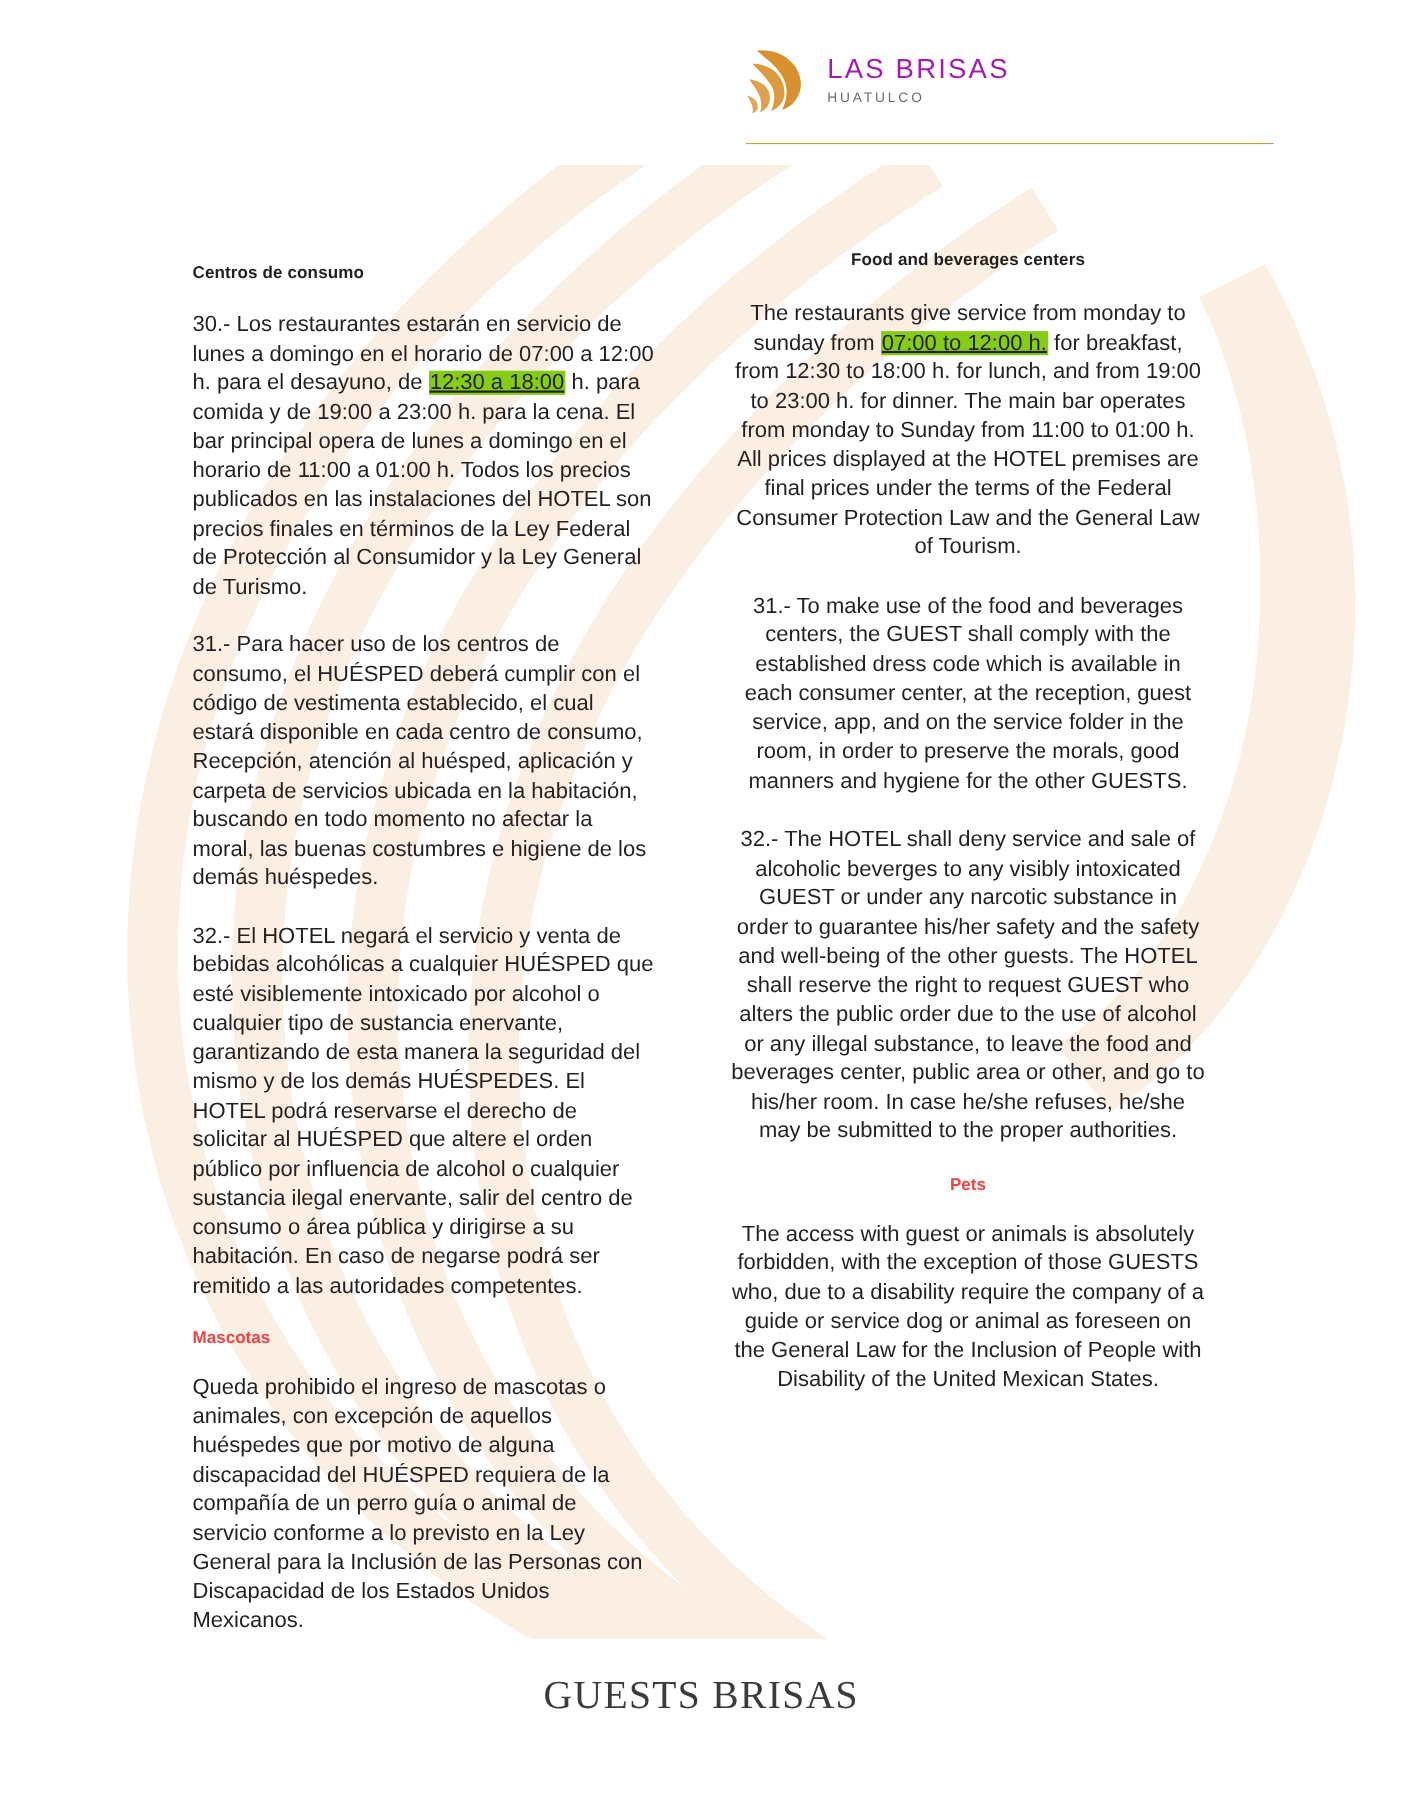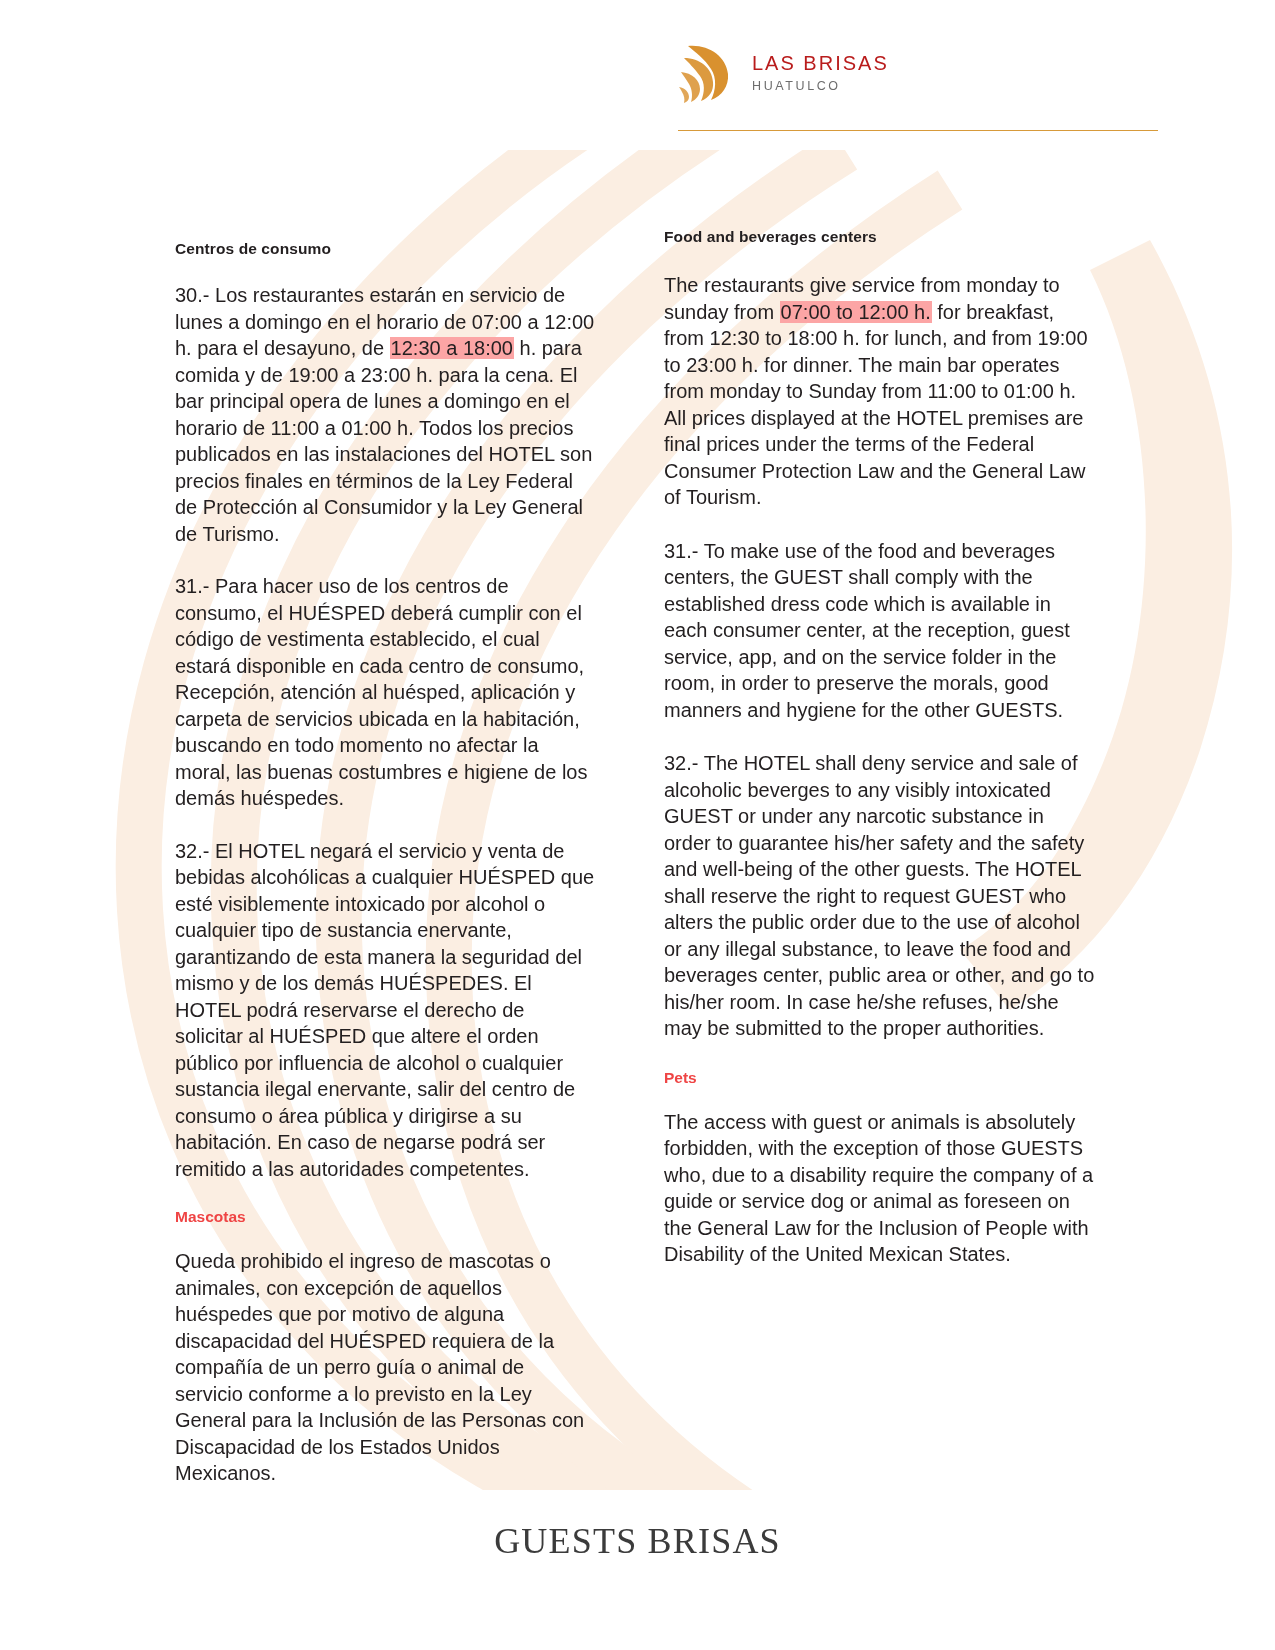--- a/index.html
+++ b/index.html
@@ -49,23 +49,23 @@
     width: 58px;
     height: 62px;
     margin-right: 16px;
   }
   .logo-text {
     display: flex;
     flex-direction: column;
     justify-content: center;
   }
   .logo-title {
-    font-size: 20px;
+    font-size: 25px;
     letter-spacing: 2.0px;
-    color: #b91c1c;
+    color: #a21caf;
     font-weight: 400;
     line-height: 1.05;
   }
   .logo-sub {
     font-size: 12.5px;
     letter-spacing: 2.6px;
     color: #6d6d6d;
     margin-top: 5px;
   }
   .header-rule {
@@ -84,21 +84,21 @@
     top: 228px;
     width: 1275px;
     z-index: 2;
   }
   .col {
     position: absolute;
     top: 0;
     width: 420px;
   }
   .col-left  { left: 175px; margin-top: 12px; }
-  .col-right { left: 664px; width: 432px; }
+  .col-right { left: 664px; width: 432px; text-align: center; }
 
   h2.section-title {
     font-size: 15.5px;
     font-weight: bold;
     margin: 0 0 24px 0;
     color: #231f20;
     letter-spacing: 0.1px;
   }
   .col-right h2.section-title { margin-bottom: 26px; }
 
@@ -110,22 +110,23 @@
   }
   .col-right p.para { margin-bottom: 27px; }
 
   .sub-title {
     font-size: 15.5px;
     font-weight: bold;
     margin: 0 0 22px 0;
     color: #ef4444;
   }
   .hl {
-    background: #fca5a5;
+    background: #84cc16;
     padding: 0 1px;
+    text-decoration: underline;
   }
 
   
   .page-footer {
     position: absolute;
     left: 0;
     bottom: 88px;
     width: 1275px;
     text-align: center;
     z-index: 2;

